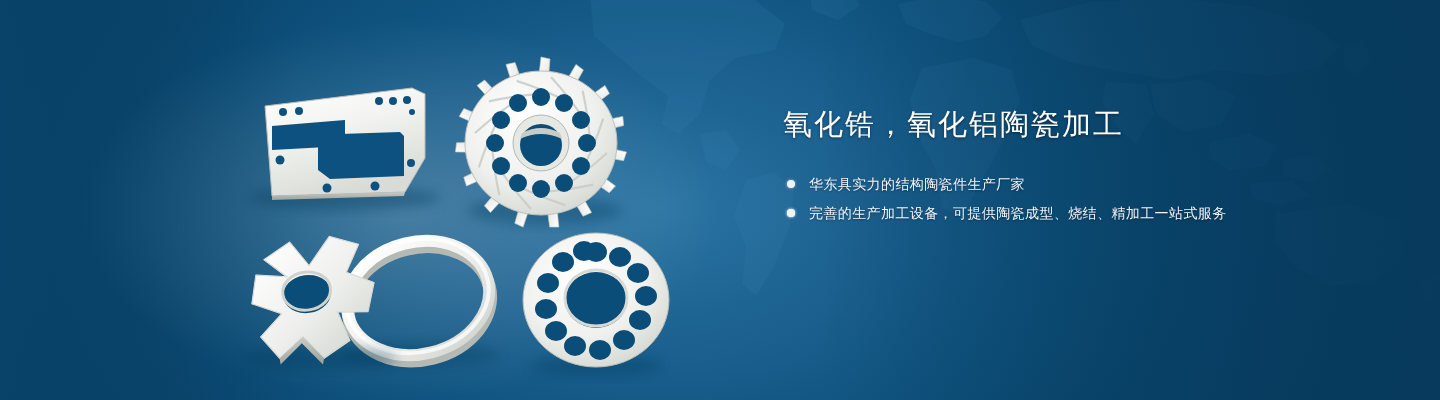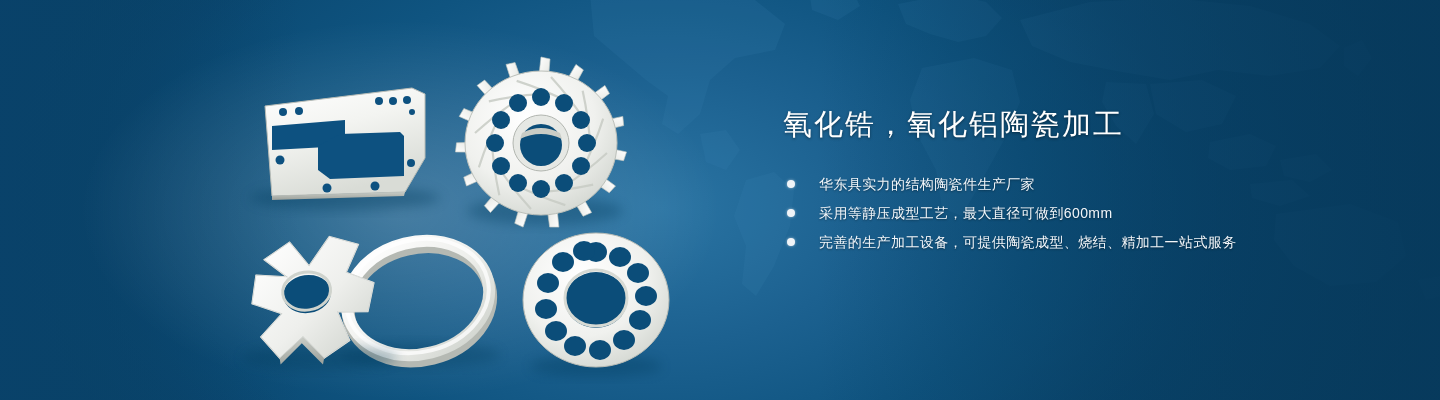--- a/index.html
+++ b/index.html
@@ -54,21 +54,21 @@
     color:#ffffff;
     font-weight:400;
     text-shadow:0 1px 3px rgba(0,0,0,.45);
     white-space:nowrap;
   }
   .bullets{
     list-style:none;margin:30px 0 0 4px;padding:0;
   }
   .bullets li{
     position:relative;
-    padding-left:32px;
+    padding-left:22px;
     margin-bottom:9px;
     font-size:14px;
     line-height:20px;
     color:#f2f6fa;
     letter-spacing:.4px;
     white-space:nowrap;
     text-shadow:0 1px 2px rgba(0,0,0,.40);
   }
   .bullets li:last-child{margin-bottom:0;}
   .dot{
@@ -288,21 +288,20 @@
 
   <div class="copy">
     <h1 class="headline">氧化锆，氧化铝陶瓷加工</h1>
     <ul class="bullets">
       <li>
         <span class="dot"></span>
         <span>华东具实力的结构陶瓷件生产厂家</span>
       </li>
       <li>
         <span class="dot"></span>
-        <span>采用等静压成型工艺，最大直径可做到600mm</span>
       </li>
       <li>
         <span class="dot"></span>
         <span>完善的生产加工设备，可提供陶瓷成型、烧结、精加工一站式服务</span>
       </li>
     </ul>
   </div>
 
 </div>
 

